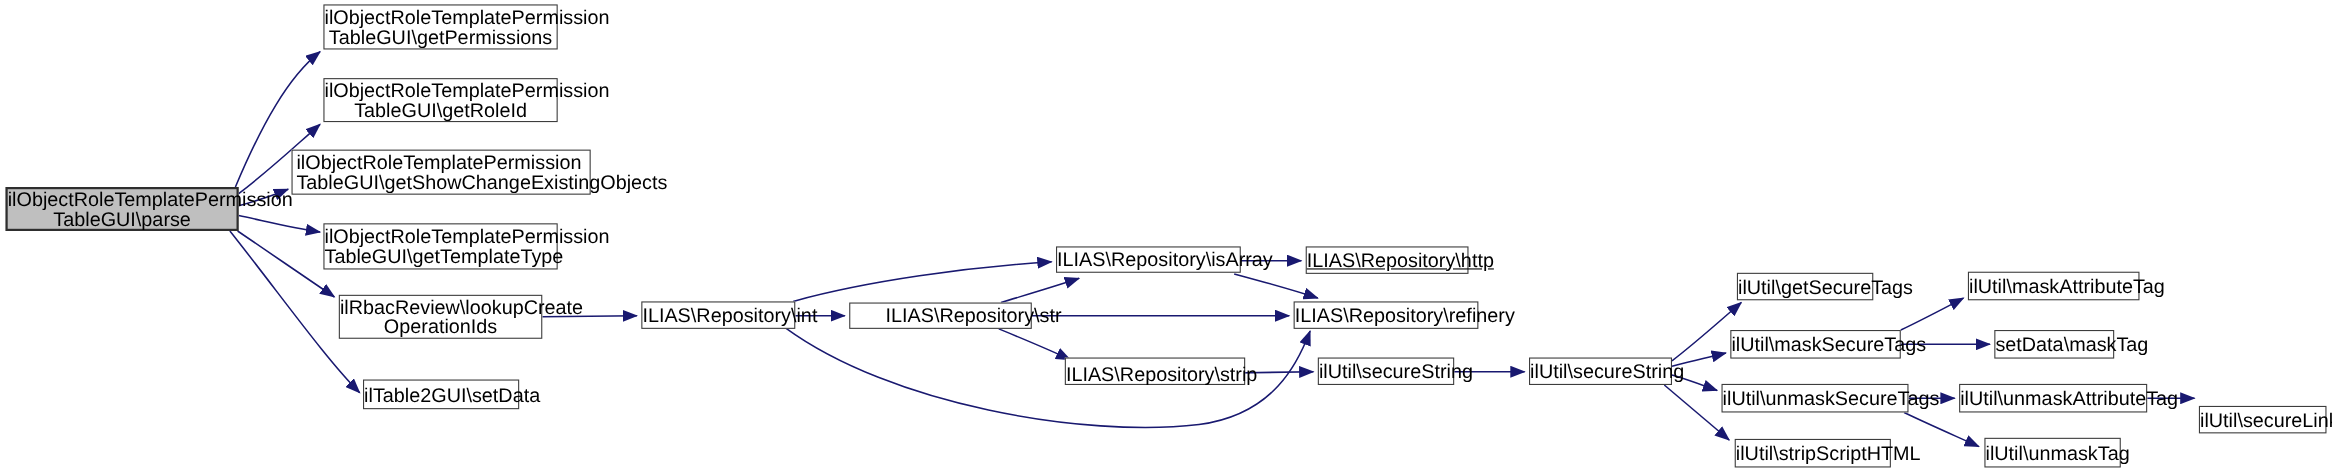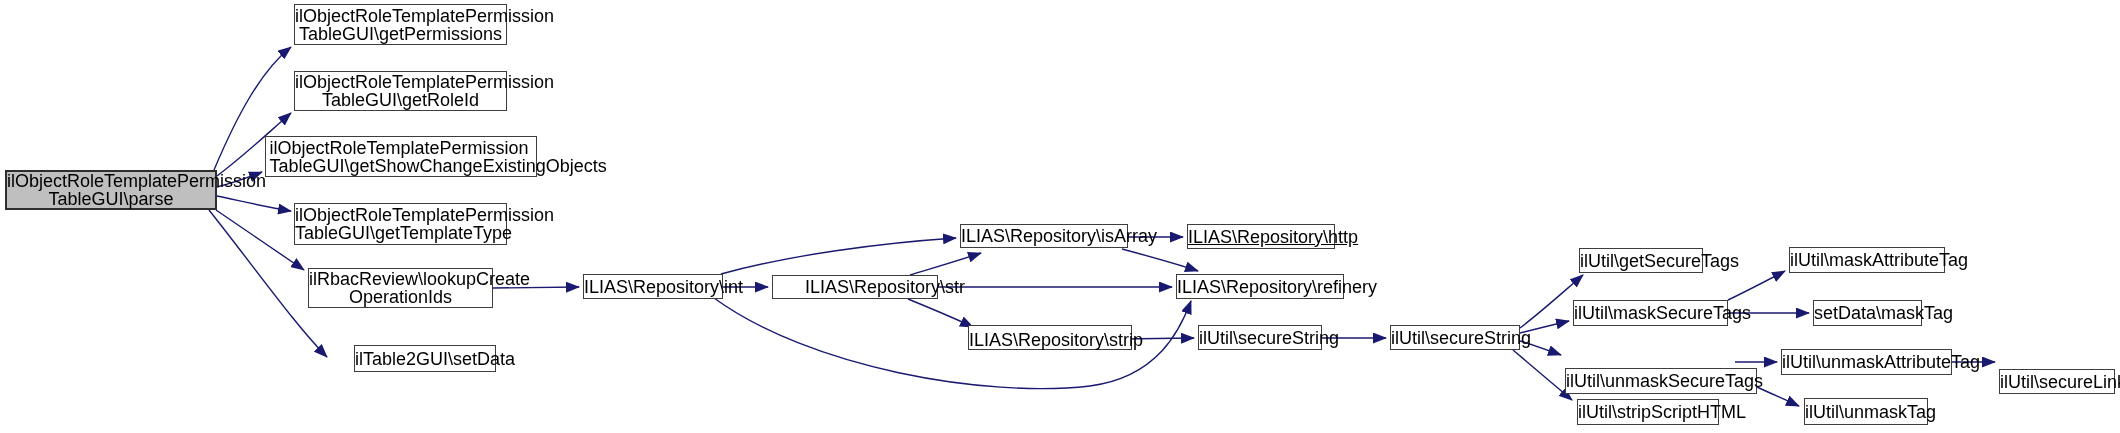--- a/index.html
+++ b/index.html
@@ -91,21 +91,21 @@
   <div class="node" style="left:294px;top:203px;width:213px;height:42px;">
     <span class="lbl">ilObjectRoleTemplatePermission
 TableGUI\getTemplateType</span>
   </div>
 
   <div class="node" style="left:308px;top:268px;width:185px;height:40px;justify-content:center;">
     <span class="lbl">ilRbacReview\lookupCreate
 OperationIds</span>
   </div>
 
-  <div class="node" style="left:330px;top:345px;width:142px;height:27px;margin-left:24px;">
+  <div class="node" style="left:330px;top:345px;width:142px;height:27px;">
     <span class="lbl">ilTable2GUI\setData</span>
   </div>
 
   <div class="node" style="left:583px;top:274px;width:140px;height:25px;">
     <span class="lbl">ILIAS\Repository\int</span>
   </div>
 
   <div class="node" style="left:772px;top:275px;width:166px;height:24px;padding-left:32px;">
     <span class="lbl">ILIAS\Repository\str</span>
   </div>
@@ -143,21 +143,21 @@
   </div>
 
   <div class="node" style="left:1789px;top:247px;width:156px;height:26px;">
     <span class="lbl">ilUtil\maskAttributeTag</span>
   </div>
 
   <div class="node" style="left:1813px;top:300px;width:109px;height:26px;">
     <span class="lbl">setData\maskTag</span>
   </div>
 
-  <div class="node" style="left:1565px;top:368px;width:192px;height:26px;">
+  <div class="node" style="left:1565px;top:349px;width:170px;height:26px;">
     <span class="lbl">ilUtil\unmaskSecureTags</span>
   </div>
 
   <div class="node" style="left:1781px;top:349px;width:171px;height:26px;">
     <span class="lbl">ilUtil\unmaskAttributeTag</span>
   </div>
 
   <div class="node" style="left:1999px;top:350px;width:116px;height:25px;margin-top:19px;">
     <span class="lbl">ilUtil\secureLink</span>
   </div>

